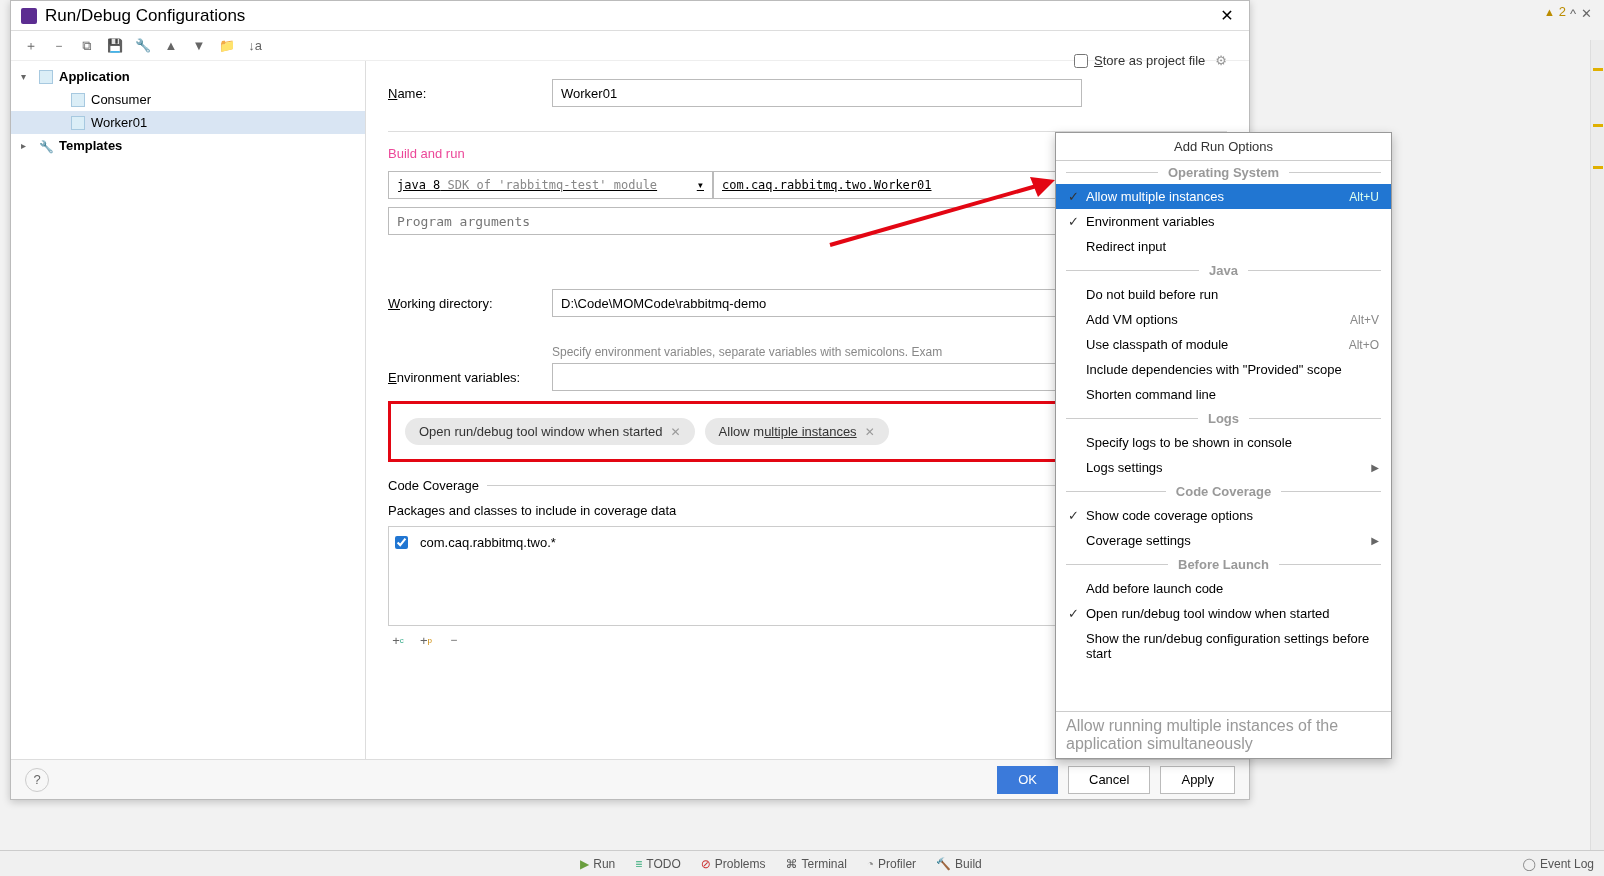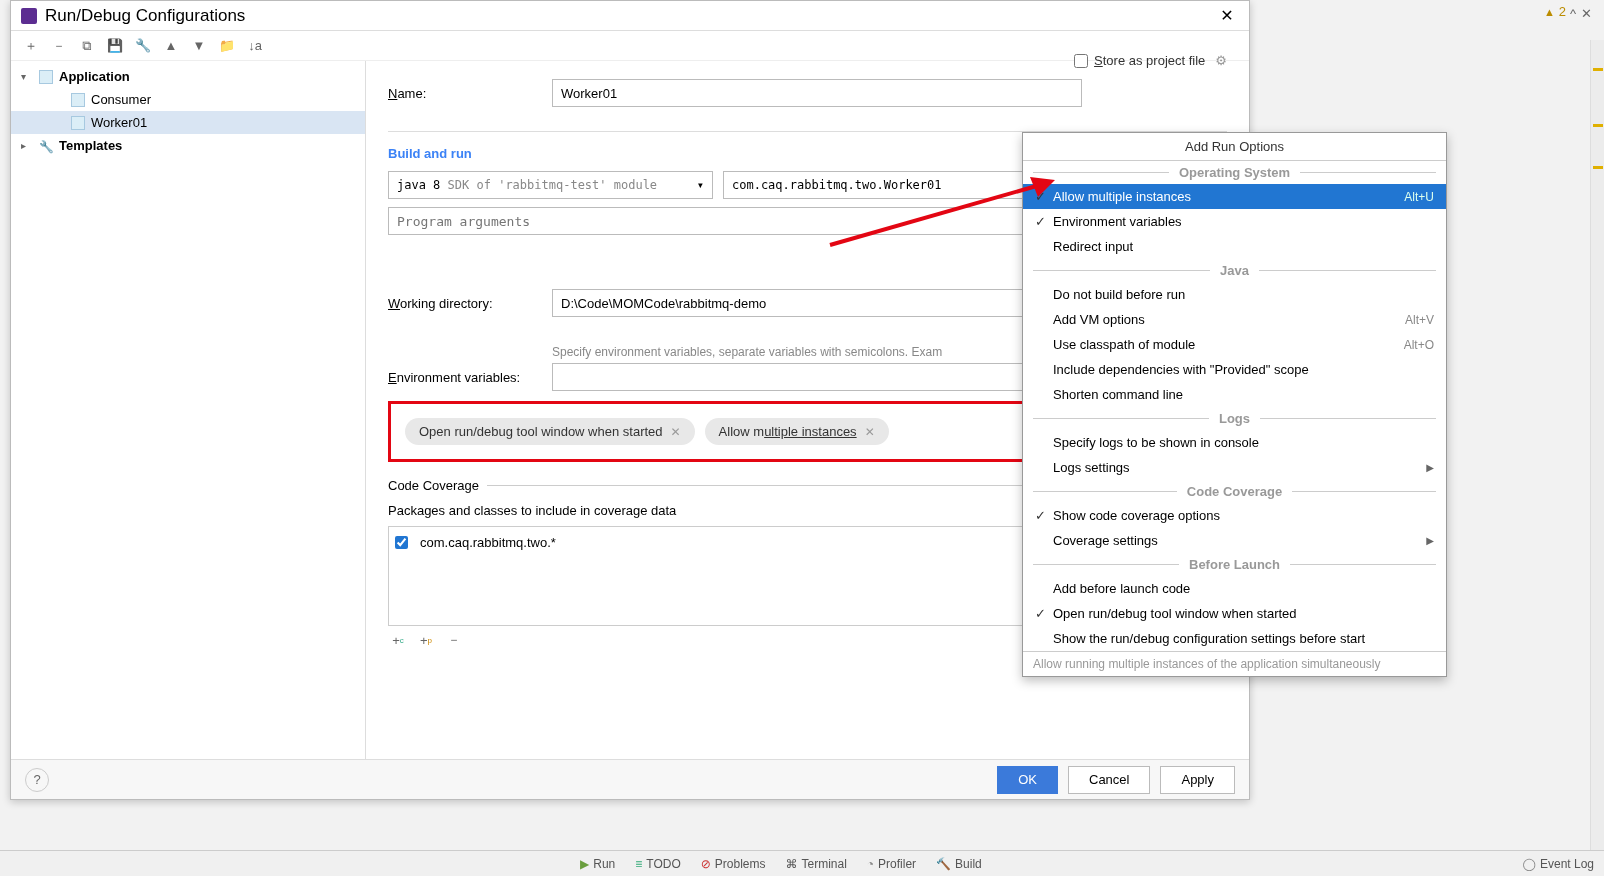--- a/index.html
+++ b/index.html
@@ -20,26 +20,26 @@
 .tree-icon { width: 14px; height: 14px; display: inline-block; }
 .app-icon { background: #dbeef7; border: 1px solid #a7c9e0; }
 .wrench-icon::before { content: "🔧"; font-size: 12px; }
 .main-panel { flex: 1; padding: 18px 22px; overflow: auto; }
 .form-row { display: flex; align-items: center; margin-bottom: 24px; gap: 14px; }
 .form-label { width: 150px; }
 .form-label u { text-decoration: underline; }
 .form-input { flex: 1; height: 28px; border: 1px solid #bbb; padding: 0 8px; font-size: 13px; background: #fff; }
 .form-input.mono { font-family: "Consolas", monospace; }
 .form-input.placeholder { color: #888; }
-.section-title { font-weight: bold; color: #3b82f6; margin: 16px 0 10px; }
+.section-title { font-weight: normal; color: #ec4899; margin: 16px 0 10px; }
 hr.sep { border: none; border-top: 1px solid #ddd; margin: 6px 0 14px; }
 .modify-row { display: flex; align-items: center; margin-bottom: 10px; }
 .modify-link { color: #1a4fa6; text-decoration: underline; cursor: pointer; margin-right: 4px; }
 .modify-shortcut { color: #888; margin-left: 8px; }
-.sdk-row { display: flex; gap: 10px; margin-bottom: 8px; }
+.sdk-row { display: flex; margin-bottom: 8px; text-decoration: underline; }
 .sdk-select { flex: 0 0 325px; height: 28px; border: 1px solid #bbb; padding: 0 8px; font-family: monospace; font-size: 12px; display: flex; align-items: center; justify-content: space-between; background: #fff; }
 .sdk-java { color: #000; }
 .sdk-mod { color: #888; }
 .main-class { flex: 1; height: 28px; border: 1px solid #bbb; padding: 0 8px; font-family: monospace; font-size: 12px; display: flex; align-items: center; background: #fff; }
 .hint { color: #888; font-size: 12px; margin-top: 4px; }
 .highlight-box { border: 3px solid #e30613; padding: 14px; margin: 10px 0 16px; display: flex; gap: 10px; }
 .chip { background: #e8e8e8; border-radius: 18px; padding: 6px 14px; display: inline-flex; align-items: center; gap: 8px; color: #333; cursor: pointer; }
 .chip .ux { text-decoration: underline; }
 .chip .x { color: #999; font-size: 12px; }
 .coverage-list { border: 1px solid #ccc; height: 100px; padding: 6px; margin-bottom: 4px; background: #fff; }
@@ -49,33 +49,33 @@
 .dialog-footer { position: absolute; bottom: 0; left: 0; right: 0; height: 40px; display: flex; align-items: center; padding: 0 14px; border-top: 1px solid #ddd; background: #f7f7f7; }
 .help-btn { width: 24px; height: 24px; border: 1px solid #ccc; border-radius: 50%; display: flex; align-items: center; justify-content: center; color: #666; cursor: pointer; }
 .footer-spacer { flex: 1; }
 .btn { height: 28px; padding: 0 20px; border: 1px solid #bbb; background: #fff; cursor: pointer; margin-left: 10px; font-size: 13px; }
 .btn.primary { background: #3b7ada; color: #fff; border-color: #3b7ada; }
 .store-row { position: absolute; right: 22px; top: 52px; display: flex; align-items: center; gap: 6px; color: #333; }
 .store-row input { width: 14px; height: 14px; }
 .gear { color: #999; margin-left: 4px; }
 
 
-.popup { position: absolute; left: 1022px; top: 132px; width: 425px; background: #fff; border: 1px solid #999; box-shadow: 0 4px 10px rgba(0,0,0,0.25); z-index: 50; }
+.popup { position: absolute; left: 1055px; top: 132px; width: 337px; background: #fff; border: 1px solid #999; box-shadow: 0 4px 10px rgba(0,0,0,0.25); z-index: 50; }
 .popup-header { text-align: center; padding: 6px; font-size: 13px; border-bottom: 1px solid #ccc; color: #333; }
 .popup-separator { display: flex; align-items: center; color: #999; font-weight: bold; padding: 4px 10px; }
 .popup-separator::before, .popup-separator::after { content: ""; flex: 1; border-top: 1px solid #ccc; }
 .popup-separator span { padding: 0 10px; }
 .popup-item { display: flex; align-items: center; padding: 5px 12px; cursor: pointer; }
 .popup-item .check { width: 18px; color: #333; }
 .popup-item .label { flex: 1; }
 .popup-item .shortcut { color: #888; font-size: 12px; }
 .popup-item .arrow { color: #666; font-size: 10px; }
 .popup-item.selected { background: #2176d2; color: #fff; }
 .popup-item.selected .shortcut { color: #dfe; }
-.popup-footer { padding: 5px 10px; color: #999; font-size: 12px; border-top: 1px solid #ccc; }
+.popup-footer { padding: 5px 10px; color: #999; font-size: 16px; border-top: 1px solid #ccc; margin-top: 45px; }
 
 
 .red-arrow { position: absolute; left: 820px; top: 155px; width: 240px; height: 100px; pointer-events: none; z-index: 60; }
 
 
 .bg-warnings { position: absolute; right: 38px; top: 4px; color: #bb8c00; font-size: 13px; display: flex; align-items: center; gap: 4px; }
 .bg-warnings .tri::before { content: "▲"; font-size: 11px; }
 .bg-close { position: absolute; right: 12px; top: 6px; color: #666; }
 .bg-chev { position: absolute; right: 28px; top: 6px; color: #666; }
 .status-bar { position: absolute; bottom: 0; left: 0; right: 0; height: 26px; background: #f0f0f0; border-top: 1px solid #ccc; display: flex; align-items: center; font-size: 12px; color: #555; }

